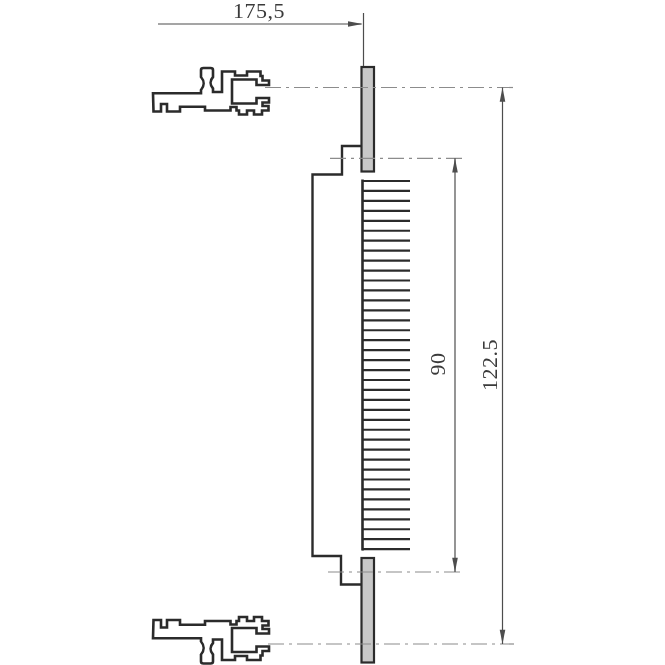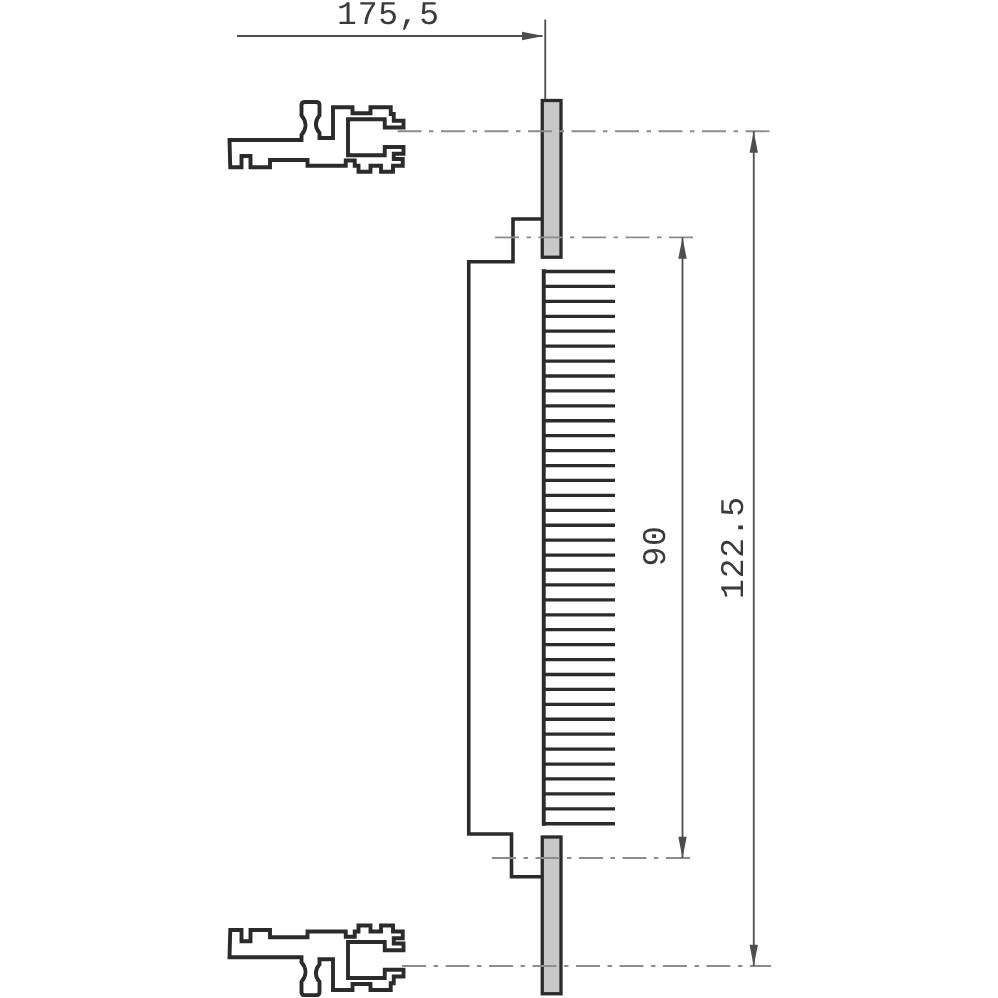--- a/index.html
+++ b/index.html
@@ -1,20 +1,20 @@
 <!DOCTYPE html>
 <html><head>
 <meta charset="utf-8">
 <style>
   html,body{margin:0;padding:0;background:#fff;}
   #canvas{
     position:relative;
     width:528px;height:665px;
     background:var(--bg,#ffffff);
-    font-family:Liberation Mono, monospace;
+    font-family:Liberation Serif, serif;
     overflow:hidden;
   }
   #drawing-svg{position:absolute;left:0;top:0;}
   .dim-label{
     position:absolute;
     color:var(--text,#3a3a3a);
     font-size:22px;
     line-height:24px;
     text-align:center;
     white-space:nowrap;

